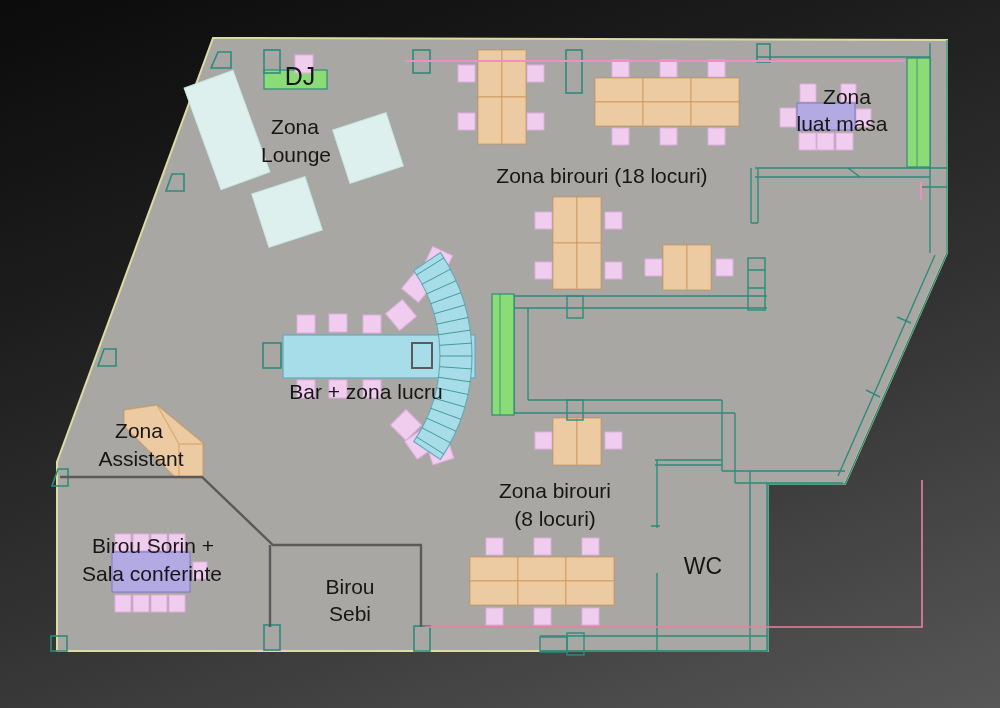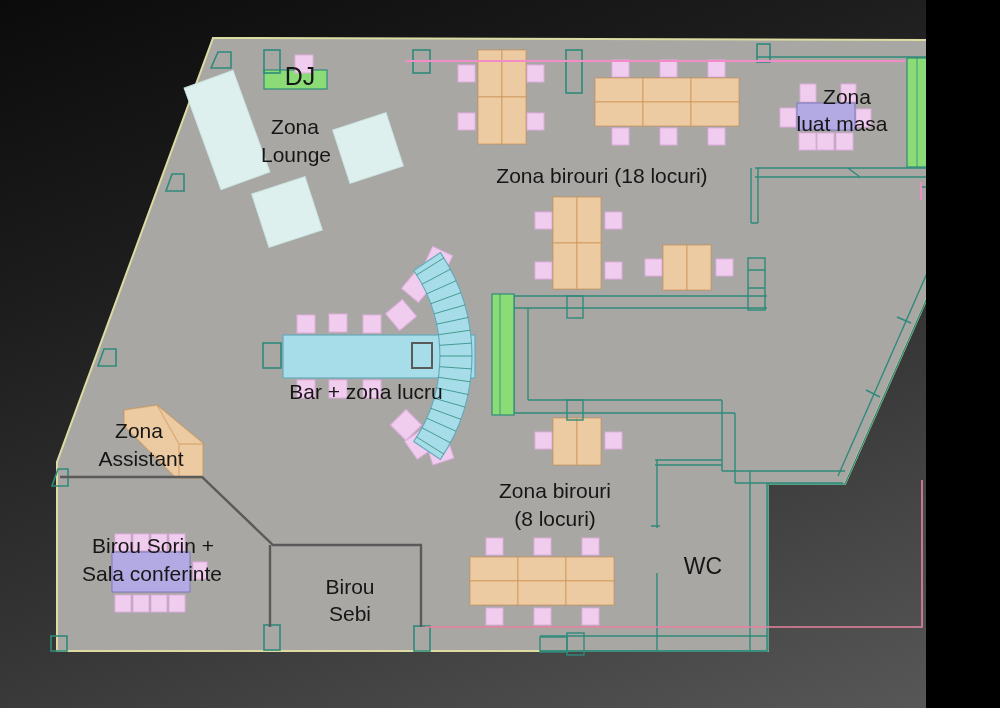--- a/index.html
+++ b/index.html
@@ -1,16 +1,16 @@
 <!DOCTYPE html>
 <html style="--floor: #a9a7a4; --edge_yellow: #dcdca2; --wall_teal: #2f8a7a; --partition_gray: #5a5a5a; --desk_fill: #eccaa2; --desk_border: #c6884270; --chair_fill: #f0ccee; --chair_border: #dfaede; --table_purple: #b3aae3; --table_border: #8078c0; --green_fill: #8bdb77; --couch_fill: #def0ee; --couch_edge: #c9e6e3; --bar_fill: #a7dde9; --bar_edge: #68aabb; --accent_pink: #f18cc6; --accent_red: #e8829e;"><head>
 <meta charset="utf-8">
 <style>
   html,body{margin:0;padding:0;background:#000;}
-  .stage{position:relative;width:926px;height:708px;overflow:hidden;
+  .stage{position:relative;width:1000px;height:708px;overflow:hidden;
          background:linear-gradient(160deg,#0b0b0b 0%,#1d1d1d 30%,#333 60%,#575757 100%);
          font-family:"Liberation Sans",sans-serif;}
   svg{position:absolute;left:0;top:0;}
   .edge{fill:var(--floor);stroke:var(--edge_yellow);stroke-width:2;}
   .wall{stroke:var(--wall_teal);fill:none;stroke-width:1.4;}
   .wallthin{stroke:var(--wall_teal);fill:none;stroke-width:0.8;}
   .colbox{stroke:var(--wall_teal);fill:none;stroke-width:1.6;}
   .gray-wall{stroke:var(--partition_gray);fill:none;stroke-width:2.4;}
   .desk{fill:var(--desk_fill);stroke:var(--desk_border);stroke-width:1.4;}
   .chair{fill:var(--chair_fill);stroke:var(--chair_border);stroke-width:1;}

